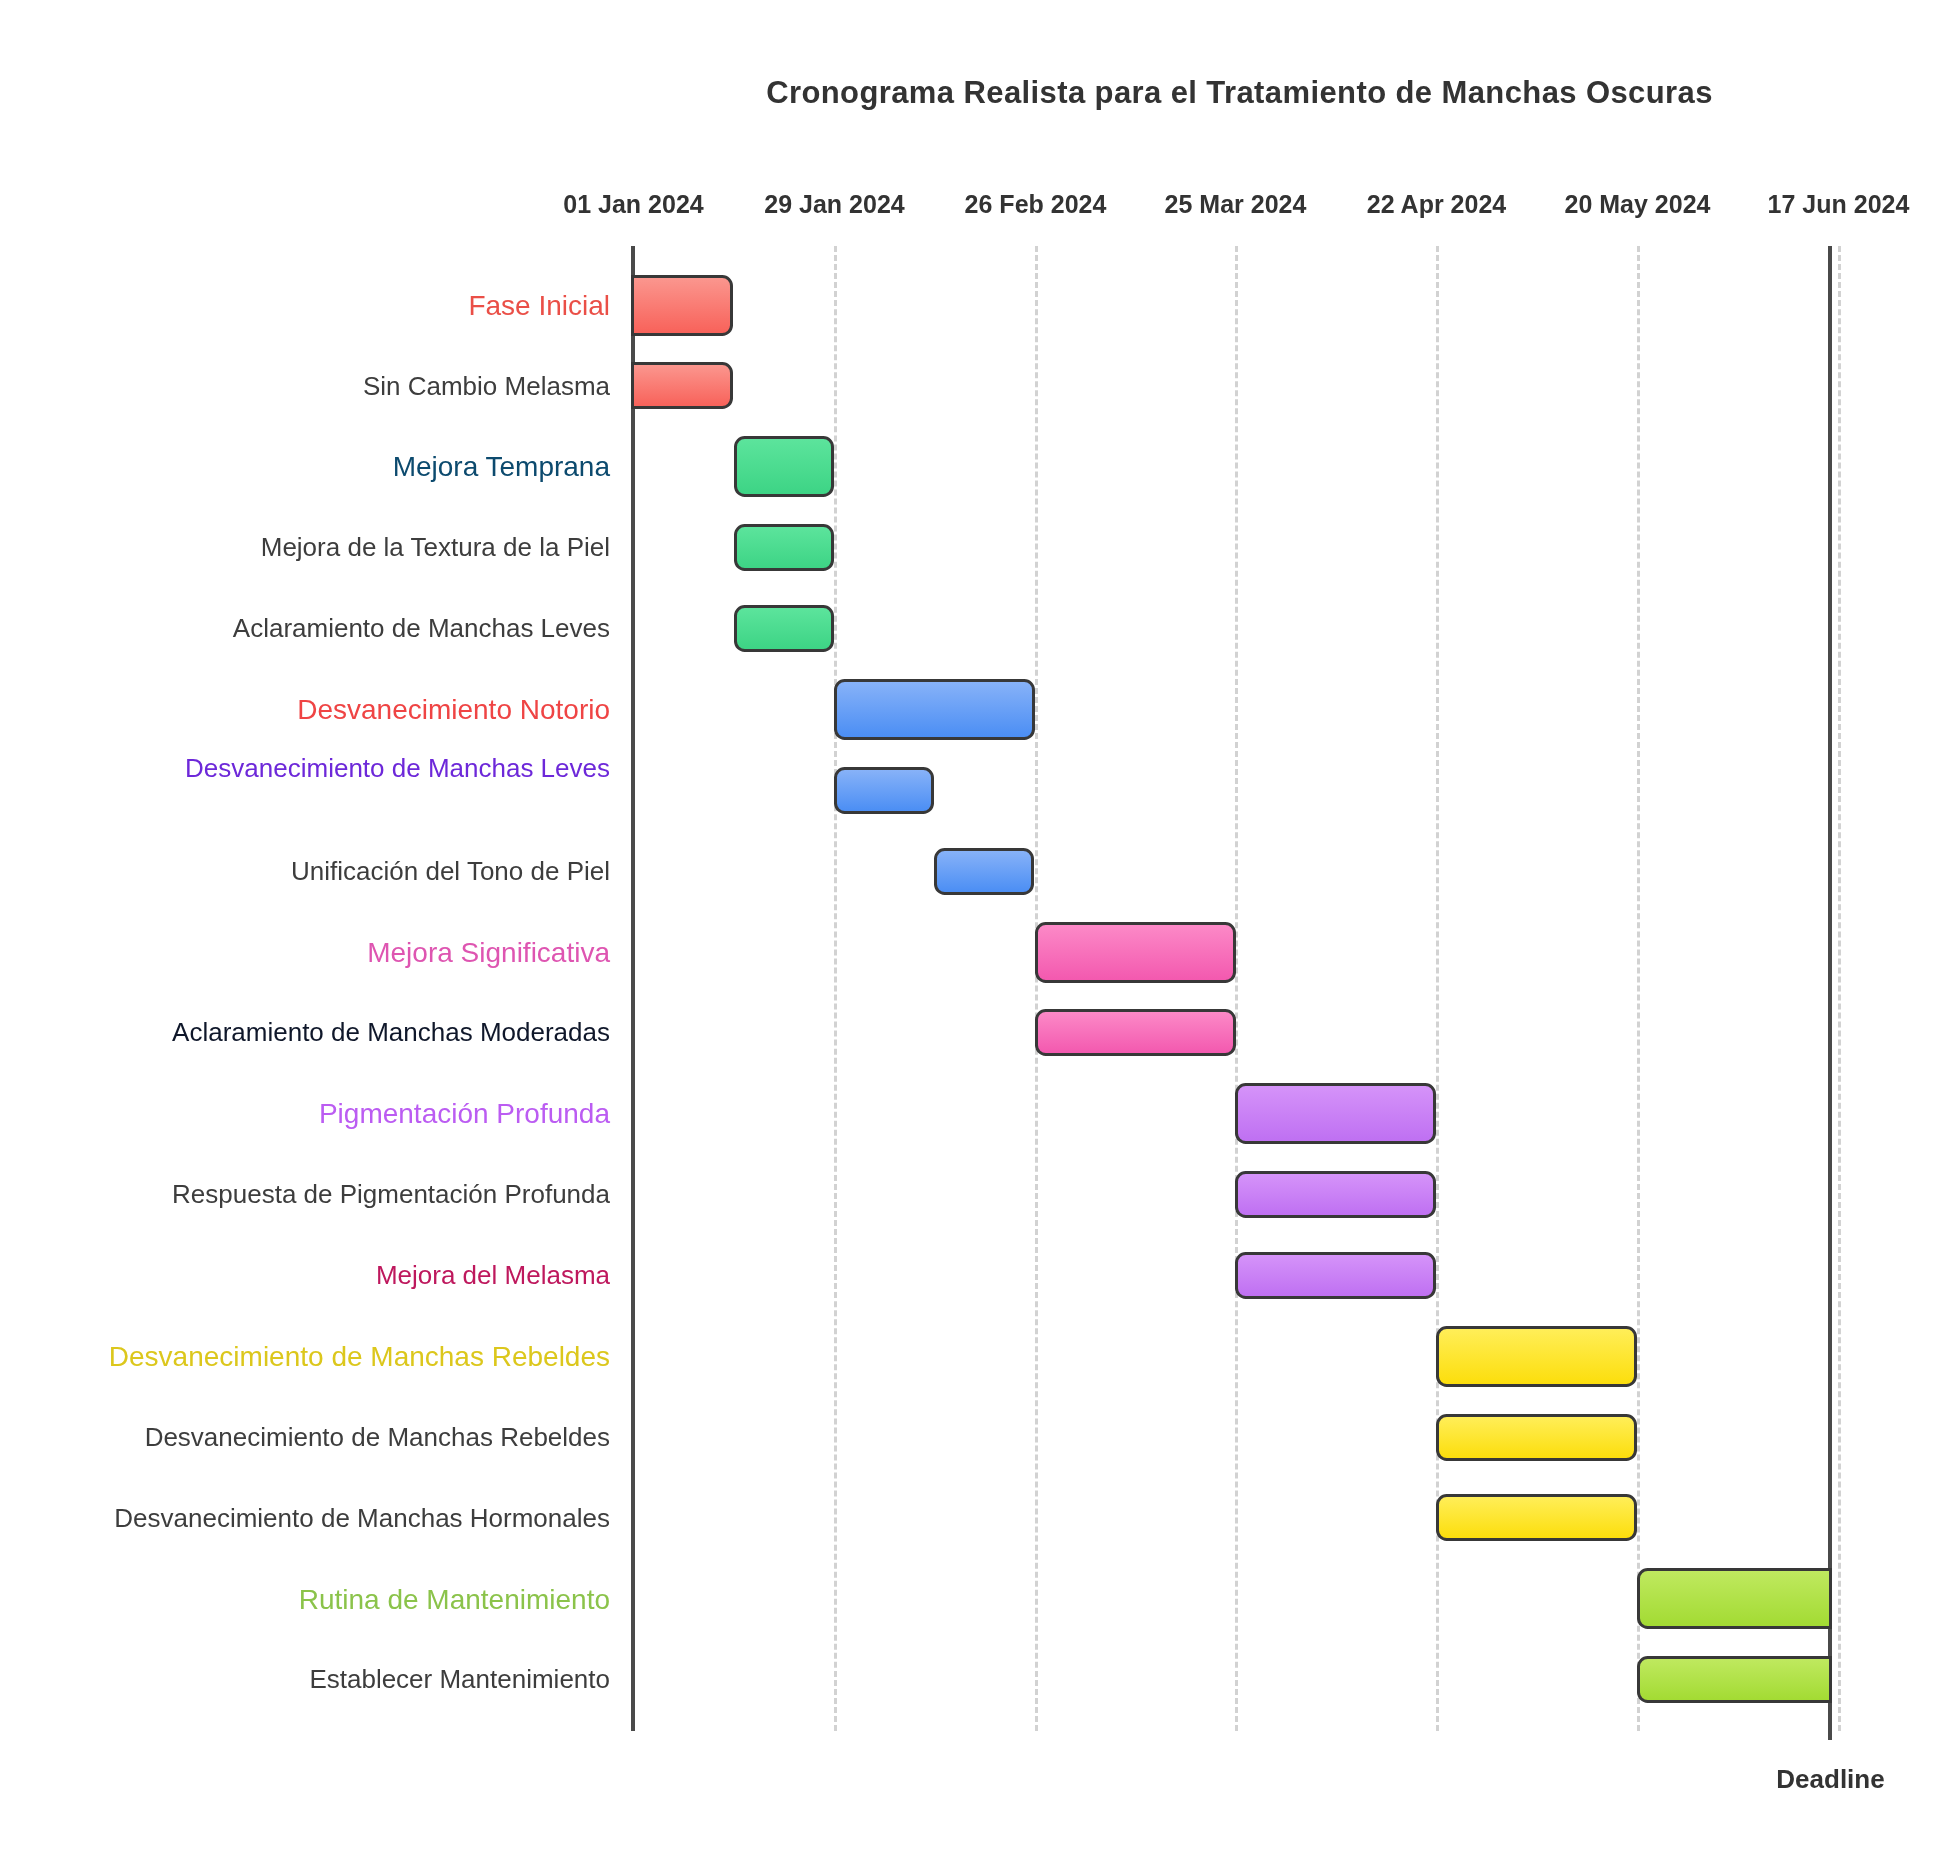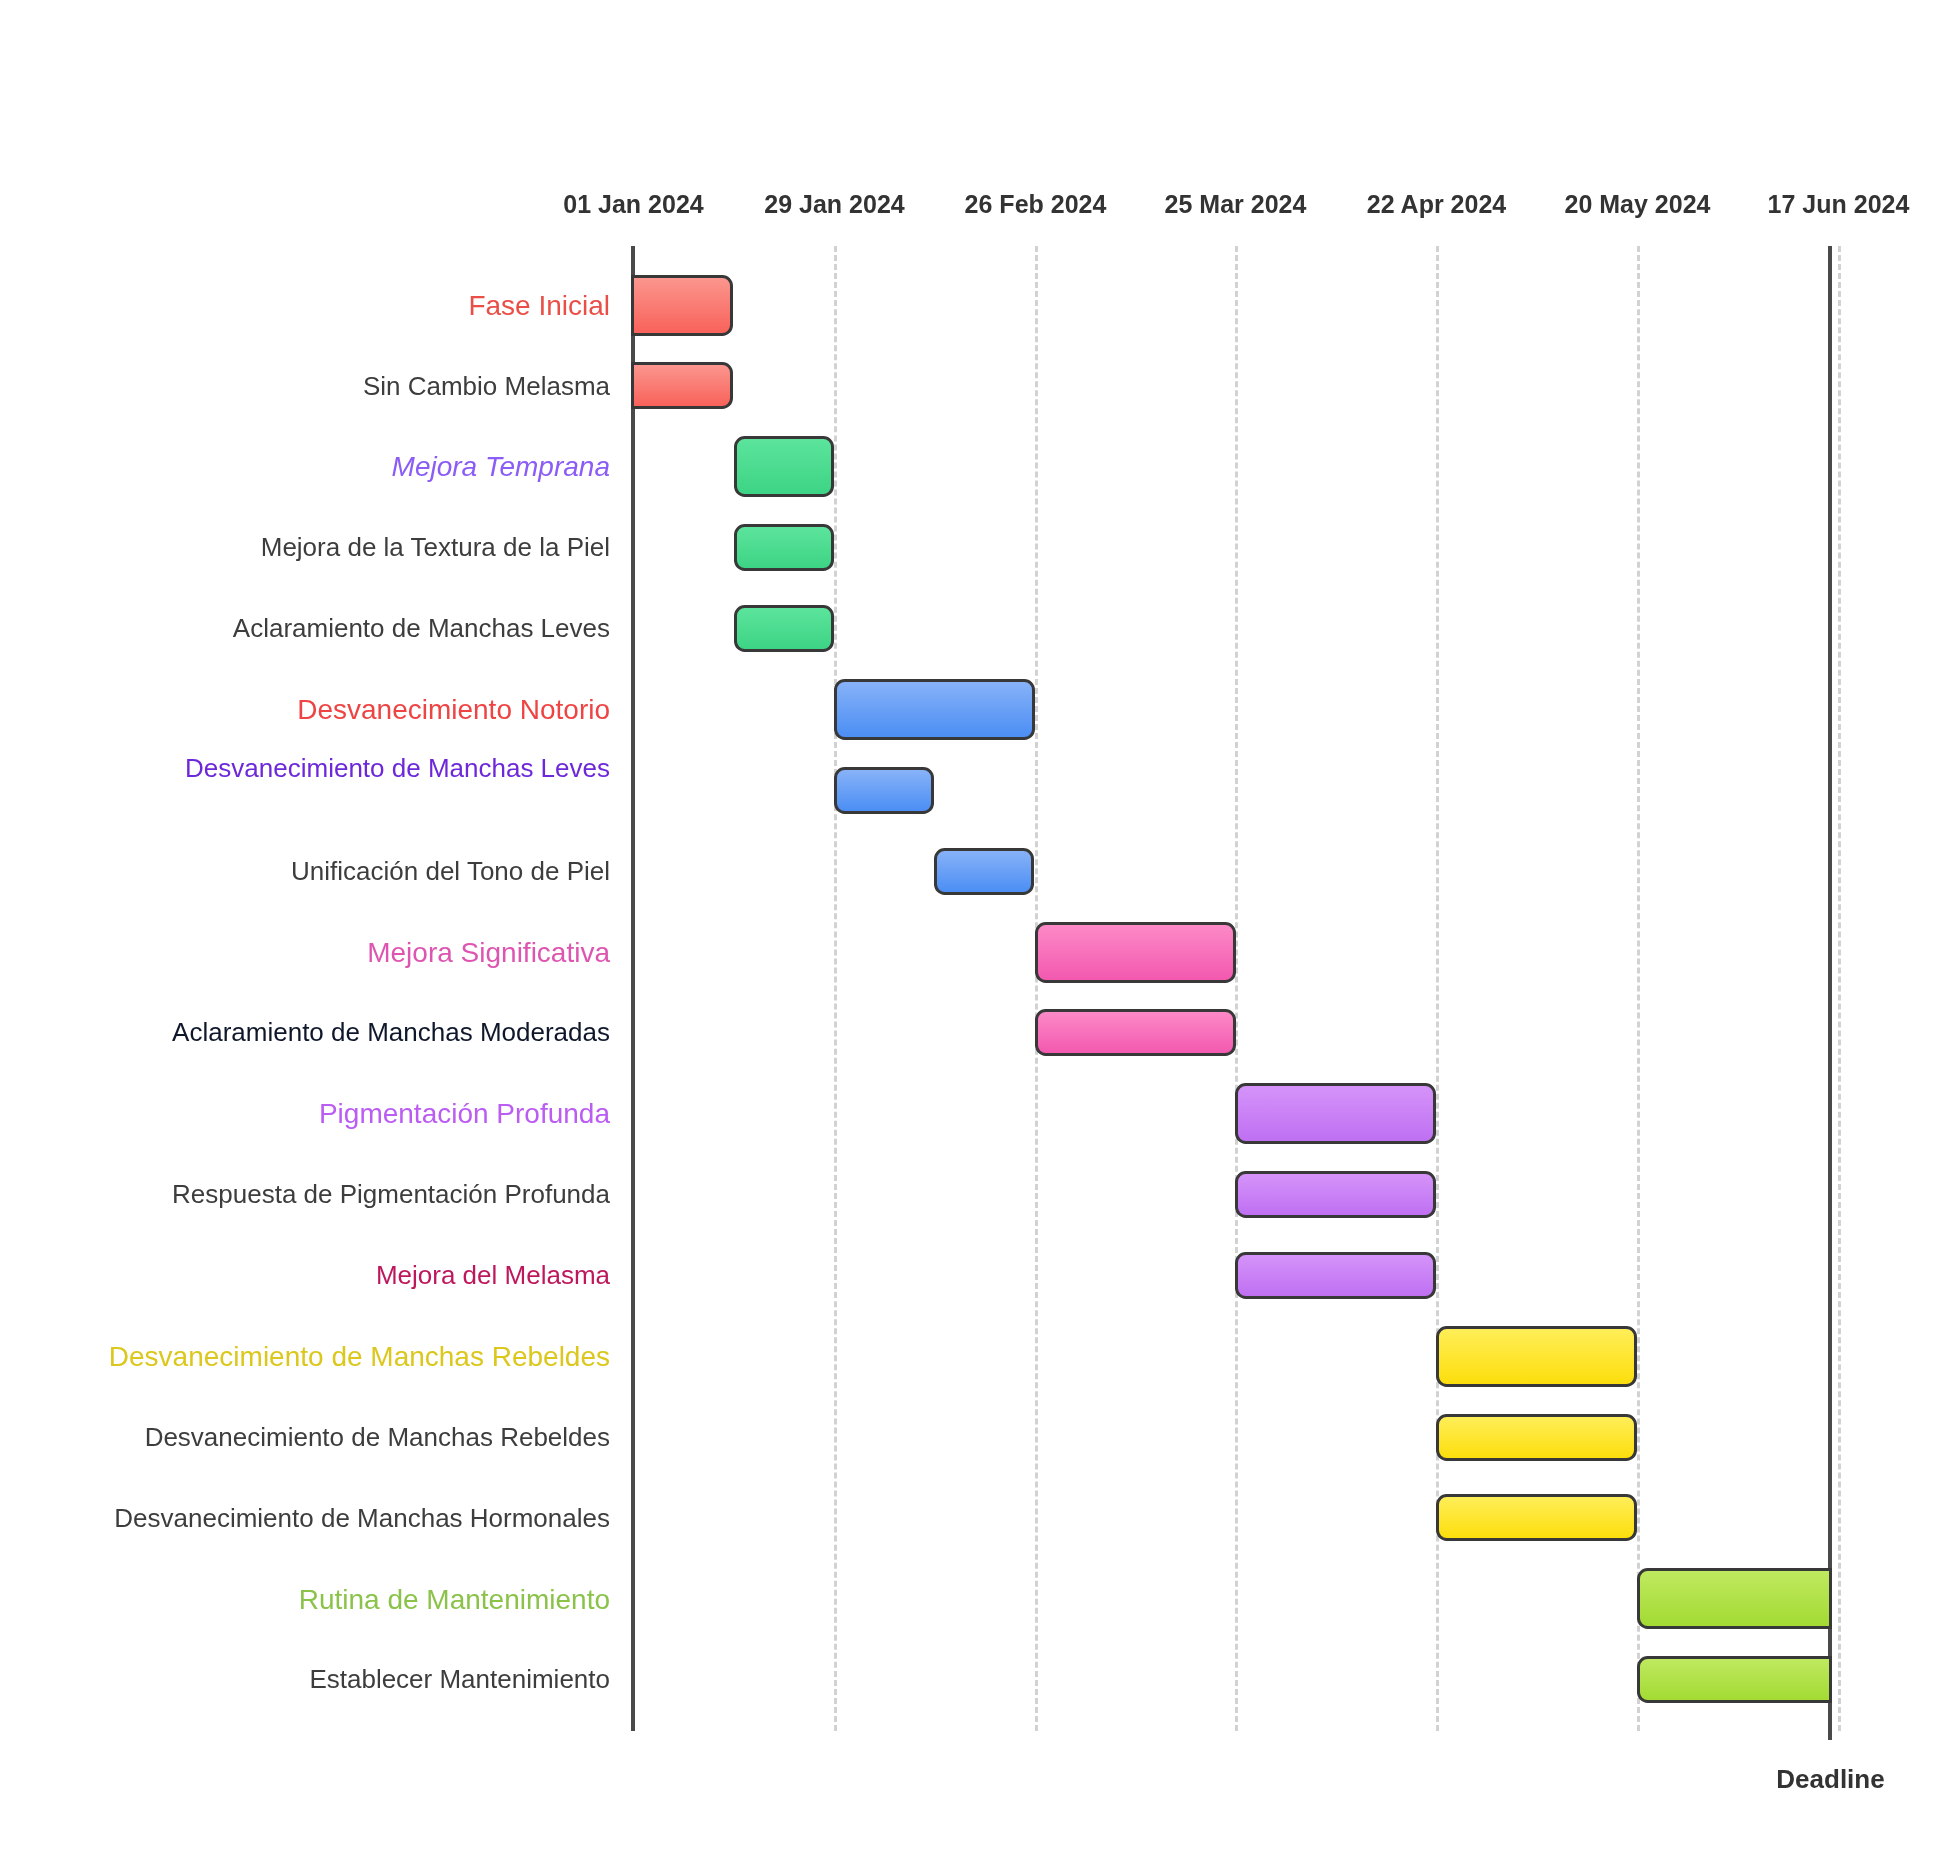--- a/index.html
+++ b/index.html
@@ -46,20 +46,21 @@
   .bar.clip-right{border-top-right-radius:0;border-bottom-right-radius:0;}
   .deadline-label{
     position:absolute;top:1764px;left:1678px;width:305px;
     text-align:center;font-size:26px;font-weight:bold;color:#333333;
   }
 </style>
 </head>
 <body>
 
 <div class="canvas">
+  <div class="chart-title">Cronograma Realista para el Tratamiento de Manchas Oscuras</div>
   <div id="axis-layer">
       <div class="tick-label" style="left: 633px;">01 Jan 2024</div>
       <div class="axis-line" style="left: 633px;"></div>
       <div class="tick-label" style="left: 834px;">29 Jan 2024</div>
       <div class="gridline" style="left: 834px;"></div>
       <div class="tick-label" style="left: 1035px;">26 Feb 2024</div>
       <div class="gridline" style="left: 1035px;"></div>
       <div class="tick-label" style="left: 1235px;">25 Mar 2024</div>
       <div class="gridline" style="left: 1235px;"></div>
       <div class="tick-label" style="left: 1436px;">22 Apr 2024</div>
@@ -68,21 +69,21 @@
       <div class="gridline" style="left: 1637px;"></div>
       <div class="tick-label" style="left: 1838px;">17 Jun 2024</div>
       <div class="gridline" style="left: 1838px;"></div>
       <div class="deadline-line" style="left: 1830px;"></div>
     </div>
   <div id="rows-layer">
       <div class="row-label section" style="top: 265px; color: rgb(234, 79, 71);">Fase Inicial</div>
       <div class="bar clip-left" style="left: 631px; width: 102px; top: 275px; height: 61px; border-color: rgb(56, 56, 56); background: linear-gradient(rgb(251, 150, 142), rgb(248, 98, 90));"></div>
       <div class="row-label" style="top: 346px; color: rgb(61, 61, 61);">Sin Cambio Melasma</div>
       <div class="bar clip-left" style="left: 631px; width: 102px; top: 362px; height: 47px; border-color: rgb(56, 56, 56); background: linear-gradient(rgb(251, 150, 142), rgb(248, 98, 90));"></div>
-      <div class="row-label section" style="top: 426px; color: #8b5cf6; font-style: italic;">Mejora Temprana</div>
+      <div class="row-label section" style="top: 426px; color: #0c4a6e;">Mejora Temprana</div>
       <div class="bar" style="left: 734px; width: 100px; top: 436px; height: 61px; border-color: rgb(56, 56, 56); background: linear-gradient(rgb(92, 228, 156), rgb(61, 212, 133));"></div>
       <div class="row-label" style="top: 507px; color: rgb(61, 61, 61);">Mejora de la Textura de la Piel</div>
       <div class="bar" style="left: 734px; width: 100px; top: 524px; height: 47px; border-color: rgb(56, 56, 56); background: linear-gradient(rgb(92, 228, 156), rgb(61, 212, 133));"></div>
       <div class="row-label" style="top: 588px; color: rgb(61, 61, 61);">Aclaramiento de Manchas Leves</div>
       <div class="bar" style="left: 734px; width: 100px; top: 605px; height: 47px; border-color: rgb(56, 56, 56); background: linear-gradient(rgb(92, 228, 156), rgb(61, 212, 133));"></div>
       <div class="row-label section" style="top: 669px; color: #ef4444;">Desvanecimiento Notorio</div>
       <div class="bar" style="left: 834px; width: 201px; top: 679px; height: 61px; border-color: rgb(56, 56, 56); background: linear-gradient(rgb(135, 178, 248), rgb(75, 142, 244));"></div>
       <div class="row-label" style="top: 728px; color: #6d28d9;">Desvanecimiento de Manchas Leves</div>
       <div class="bar" style="left: 834px; width: 100px; top: 767px; height: 47px; border-color: rgb(56, 56, 56); background: linear-gradient(rgb(135, 178, 248), rgb(75, 142, 244));"></div>
       <div class="row-label" style="top: 831px; color: rgb(61, 61, 61);">Unificación del Tono de Piel</div>

